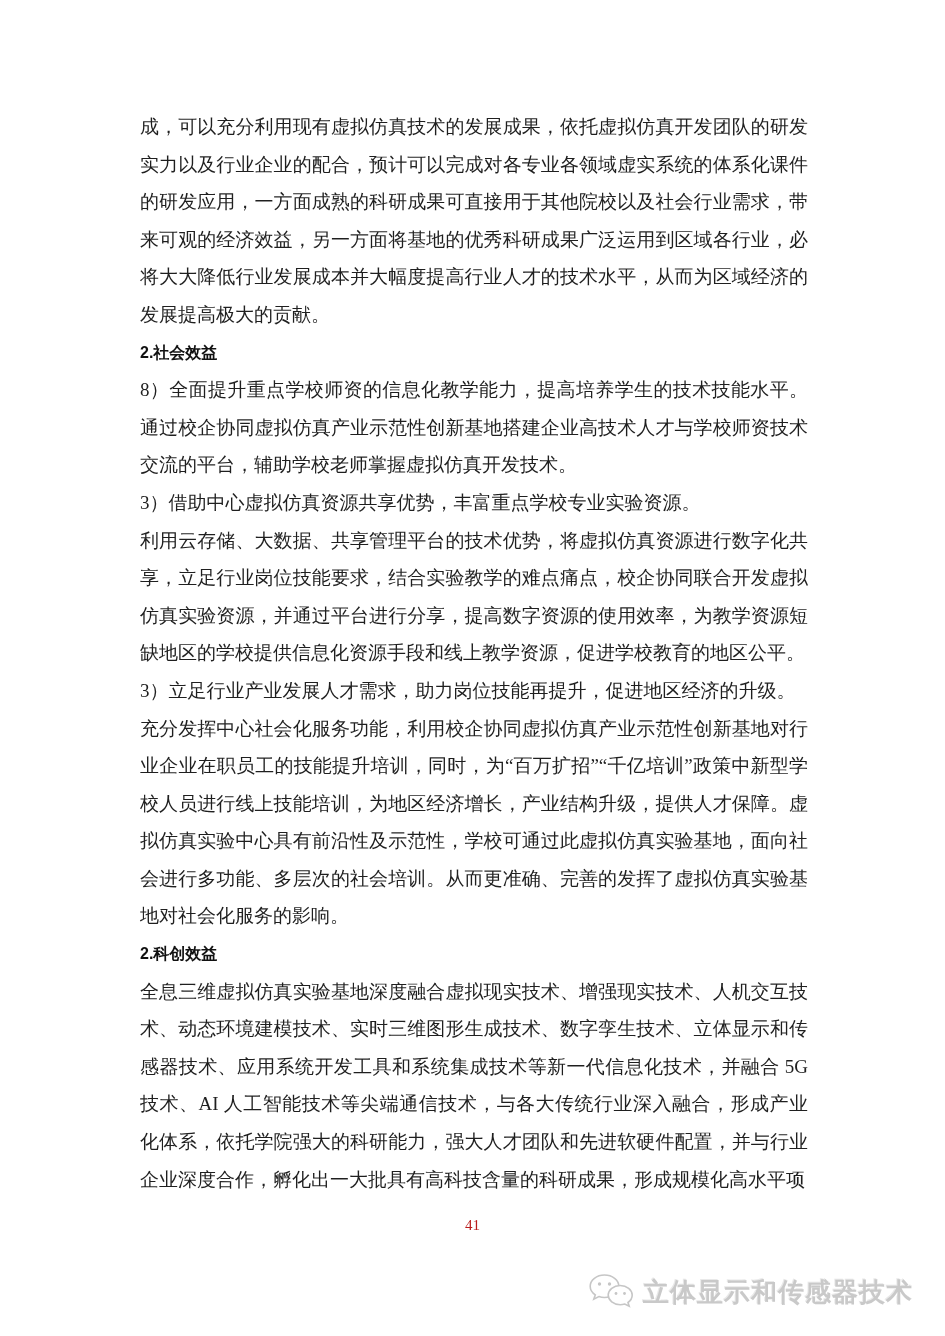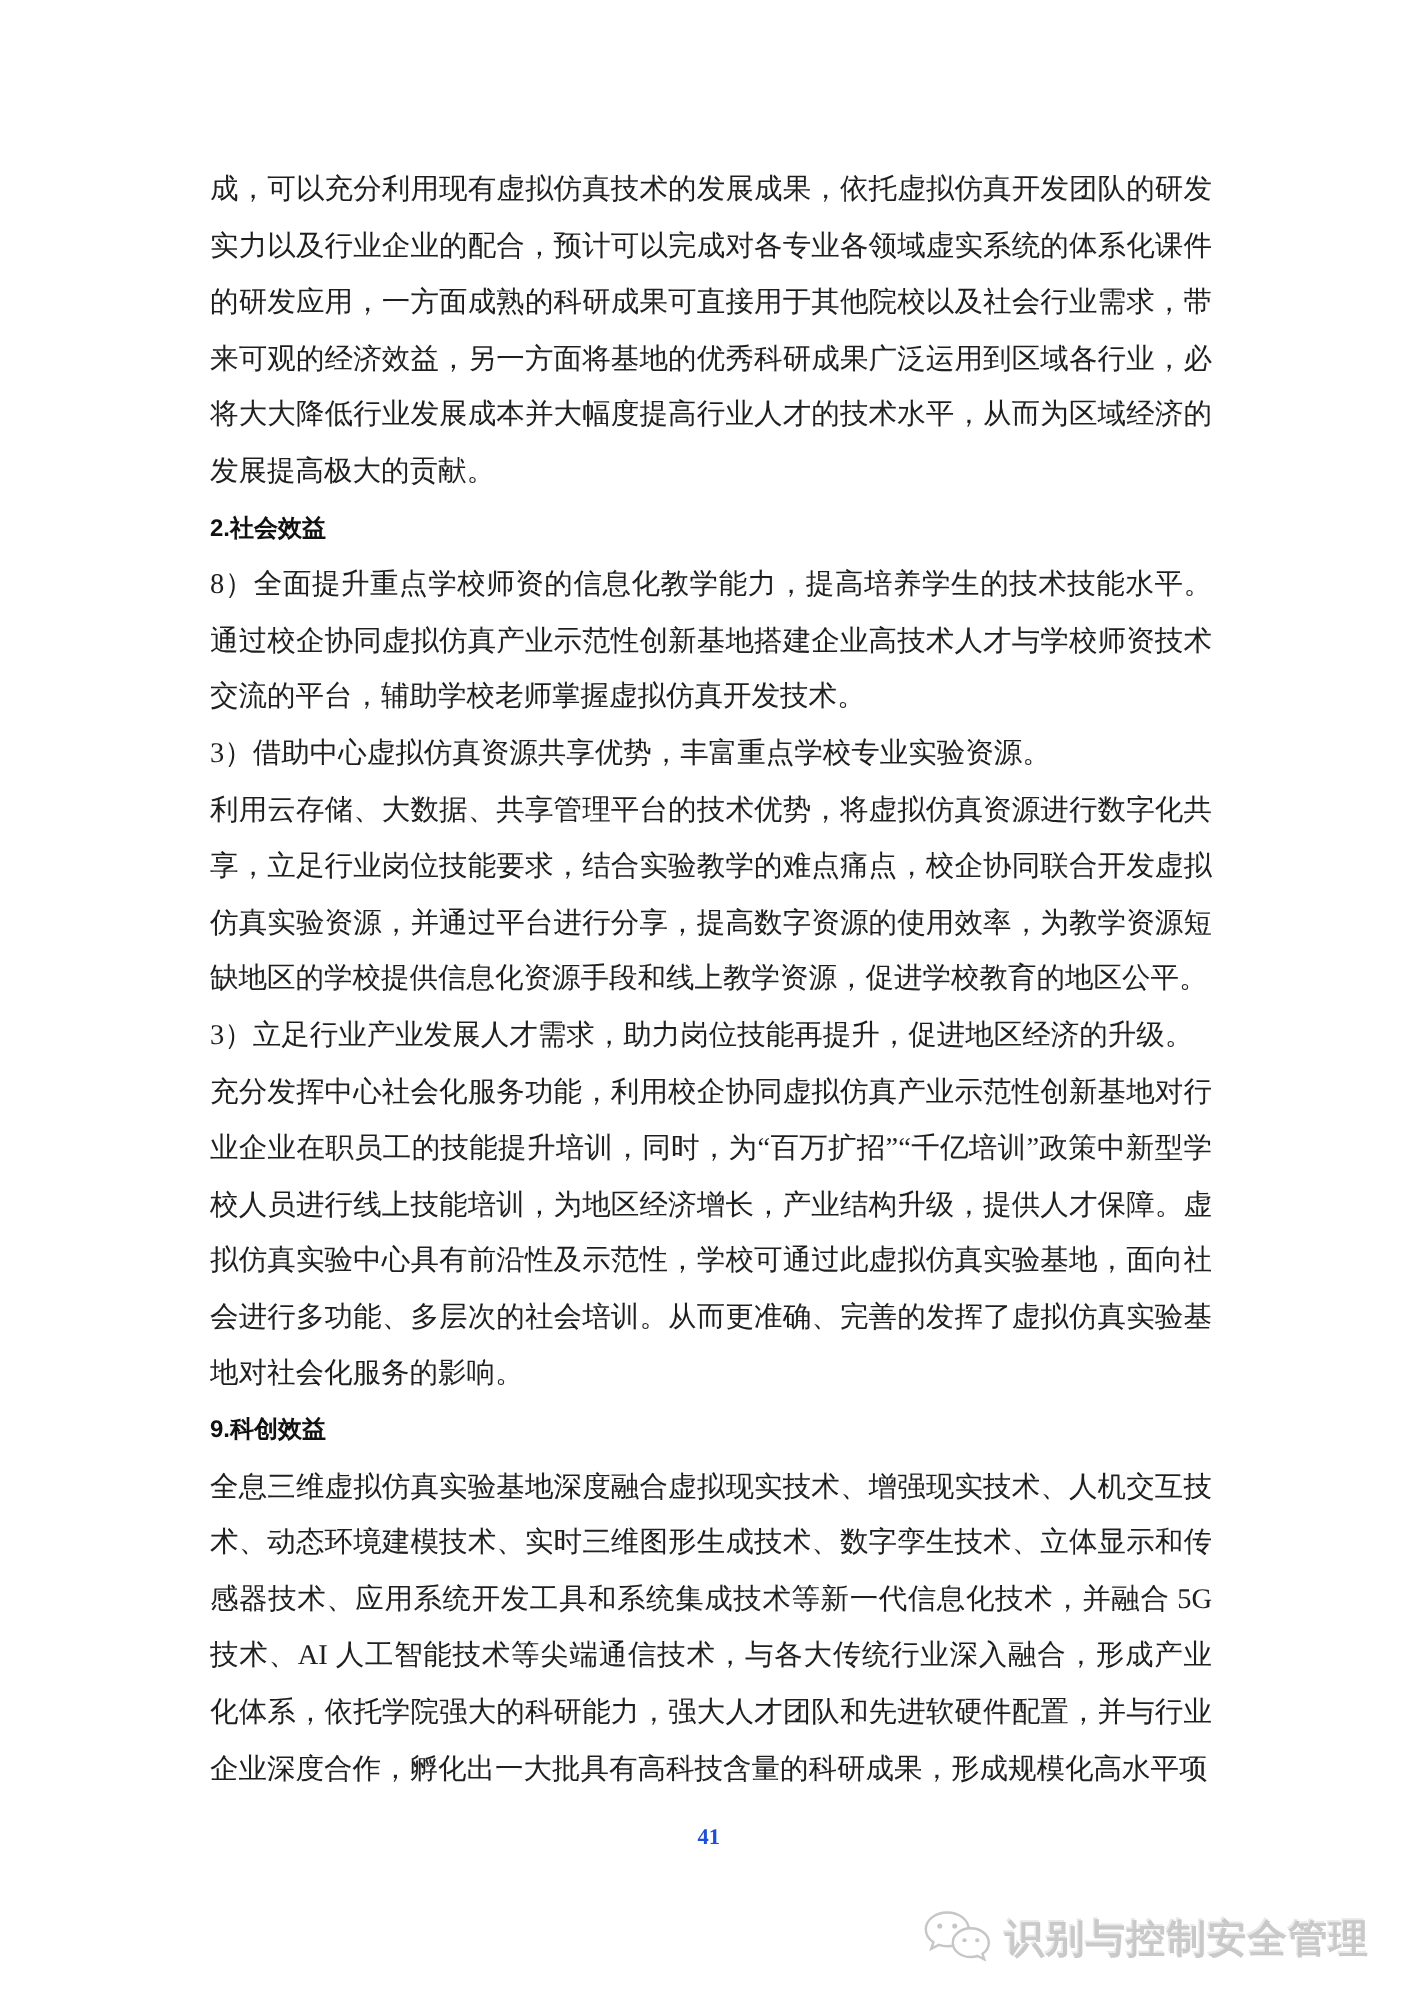--- a/index.html
+++ b/index.html
@@ -40,23 +40,22 @@
     color: #111111;
     text-align: left;
   }
   .footer {
     position: absolute;
     top: 1215px;
     left: 0;
     width: 945px;
     text-align: center;
     font-size: 15px;
-    color: #1d4ed8;
+    color: #b91c1c;
     line-height: 20px;
-    font-weight: bold;
   }
   .watermark {
     position: absolute;
     top: 1272px;
     right: 32px;
     display: flex;
     align-items: center;
     gap: 8px;
   }
   .wm-icon {
@@ -87,21 +86,21 @@
     <p class="body-text">8）全面提升重点学校师资的信息化教学能力，提高培养学生的技术技能水平。通过校企协同虚拟仿真产业示范性创新基地搭建企业高技术人才与学校师资技术交流的平台，辅助学校老师掌握虚拟仿真开发技术。</p>
 
     <p class="body-text">3）借助中心虚拟仿真资源共享优势，丰富重点学校专业实验资源。</p>
 
     <p class="body-text">利用云存储、大数据、共享管理平台的技术优势，将虚拟仿真资源进行数字化共享，立足行业岗位技能要求，结合实验教学的难点痛点，校企协同联合开发虚拟仿真实验资源，并通过平台进行分享，提高数字资源的使用效率，为教学资源短缺地区的学校提供信息化资源手段和线上教学资源，促进学校教育的地区公平。</p>
 
     <p class="body-text">3）立足行业产业发展人才需求，助力岗位技能再提升，促进地区经济的升级。</p>
 
     <p class="body-text">充分发挥中心社会化服务功能，利用校企协同虚拟仿真产业示范性创新基地对行业企业在职员工的技能提升培训，同时，为“百万扩招”“千亿培训”政策中新型学校人员进行线上技能培训，为地区经济增长，产业结构升级，提供人才保障。虚拟仿真实验中心具有前沿性及示范性，学校可通过此虚拟仿真实验基地，面向社会进行多功能、多层次的社会培训。从而更准确、完善的发挥了虚拟仿真实验基地对社会化服务的影响。</p>
 
-    <h2 class="heading">9.科创效益</h2>
+    <h2 class="heading">2.科创效益</h2>
 
     <p class="body-text">全息三维虚拟仿真实验基地深度融合虚拟现实技术、增强现实技术、人机交互技术、动态环境建模技术、实时三维图形生成技术、数字孪生技术、立体显示和传感器技术、应用系统开发工具和系统集成技术等新一代信息化技术，并融合 5G 技术、AI 人工智能技术等尖端通信技术，与各大传统行业深入融合，形成产业化体系，依托学院强大的科研能力，强大人才团队和先进软硬件配置，并与行业企业深度合作，孵化出一大批具有高科技含量的科研成果，形成规模化高水平项</p>
   </div>
 
   <div class="footer">
     <span>41</span>
   </div>
 
   <div class="watermark">
     <span class="wm-icon">
@@ -111,16 +110,16 @@
           <path d="M 33.2 13.5 C 26.6 13.5 21.2 17.8 21.2 23.1 C 21.2 28.4 26.6 32.7 33.2 32.7 C 34.8 32.7 36.4 32.4 37.8 32 L 42.2 34.2 L 41 30.5 C 43.6 28.8 45.2 26.1 45.2 23.1 C 45.2 17.8 39.8 13.5 33.2 13.5 Z"></path>
         </g>
         <g fill="#c6c6c6">
           <circle cx="12.5" cy="12" r="1.7"></circle>
           <circle cx="22.5" cy="12" r="1.7"></circle>
           <circle cx="29" cy="21.5" r="1.4"></circle>
           <circle cx="37.5" cy="21.5" r="1.4"></circle>
         </g>
       </svg>
     </span>
-    <span class="wm-text">识别与控制安全管理</span>
+    <span class="wm-text">立体显示和传感器技术</span>
   </div>
 
 </div>
 
 </body></html>

